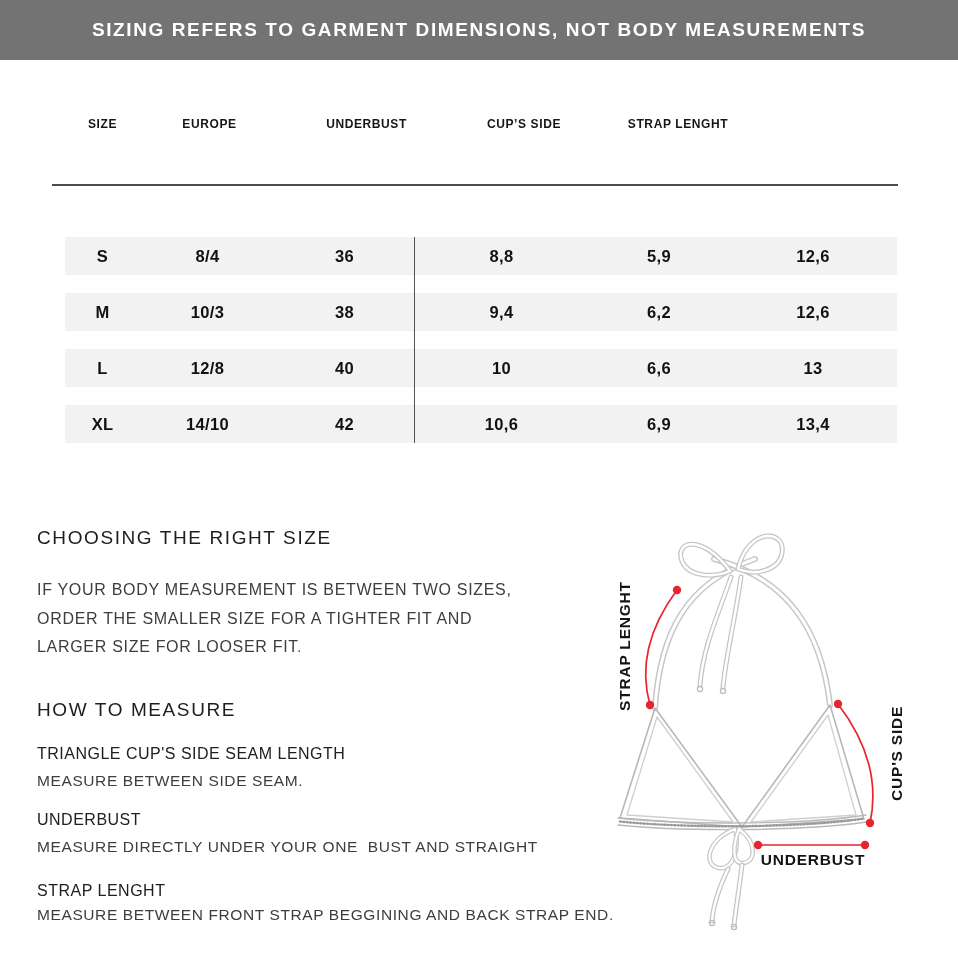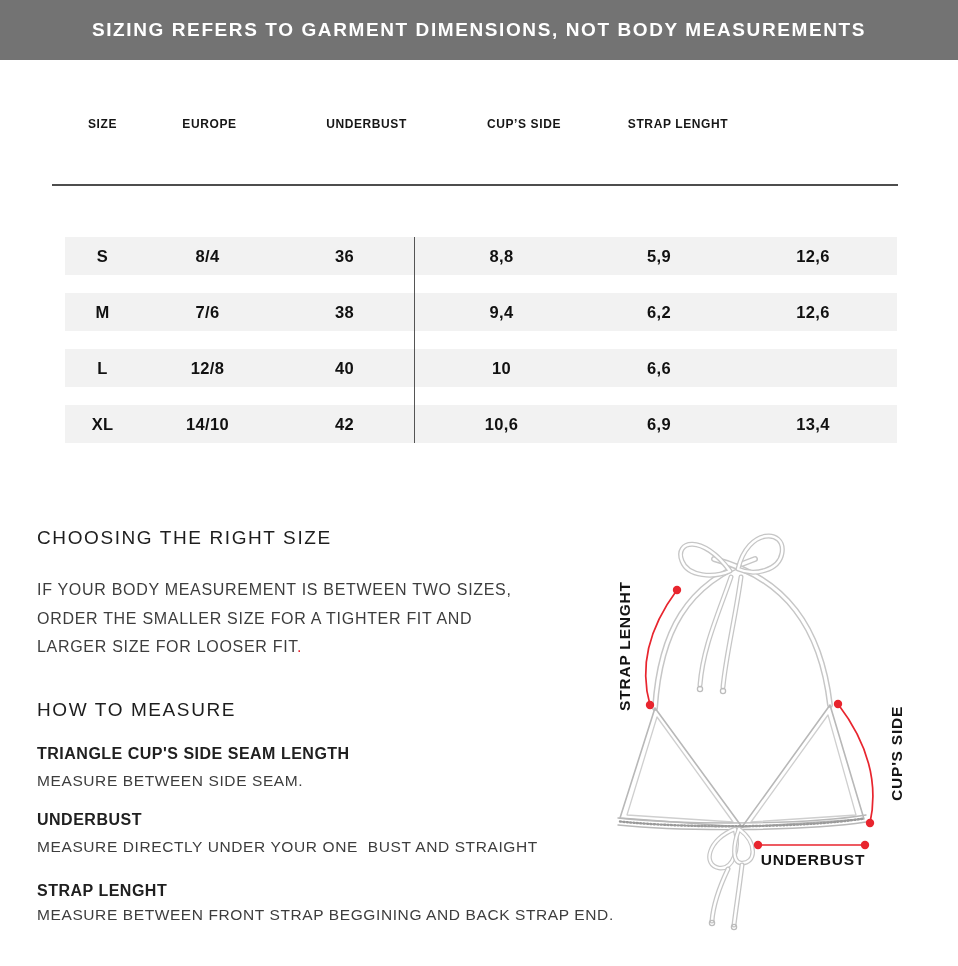--- a/index.html
+++ b/index.html
@@ -110,21 +110,21 @@
     font-size: 16px;
     line-height: 28.5px;
     letter-spacing: 0.7px;
     color: #3d3d3d;
   }
   .red { color: #e8252e; }
   .m-title {
     position: absolute;
     left: 37px;
     font-size: 16px;
-    font-weight: 700;
+    font-weight: 400;
     letter-spacing: 0.5px;
     color: #202020;
     white-space: nowrap;
   }
   .m-desc {
     position: absolute;
     left: 37px;
     font-size: 15.5px;
     letter-spacing: 0.6px;
     color: #3d3d3d;
@@ -190,32 +190,33 @@
     <div class="trow">
       <div class="tcell c1 td">S</div>
       <div class="tcell c2 td">8/4</div>
       <div class="tcell c3 td">36</div>
       <div class="tcell c4 td">8,8</div>
       <div class="tcell c5 td">5,9</div>
       <div class="tcell c6 td">12,6</div>
     </div>
     <div class="trow">
       <div class="tcell c1 td">M</div>
-      <div class="tcell c2 td">7/6</div>
+      <div class="tcell c2 td">10/3</div>
       <div class="tcell c3 td">38</div>
       <div class="tcell c4 td">9,4</div>
       <div class="tcell c5 td">6,2</div>
       <div class="tcell c6 td">12,6</div>
     </div>
     <div class="trow">
       <div class="tcell c1 td">L</div>
       <div class="tcell c2 td">12/8</div>
       <div class="tcell c3 td">40</div>
       <div class="tcell c4 td">10</div>
       <div class="tcell c5 td">6,6</div>
+      <div class="tcell c6 td">13</div>
     </div>
     <div class="trow">
       <div class="tcell c1 td">XL</div>
       <div class="tcell c2 td">14/10</div>
       <div class="tcell c3 td">42</div>
       <div class="tcell c4 td">10,6</div>
       <div class="tcell c5 td">6,9</div>
       <div class="tcell c6 td">13,4</div>
     </div>
     <div class="tbody-vline"></div>

